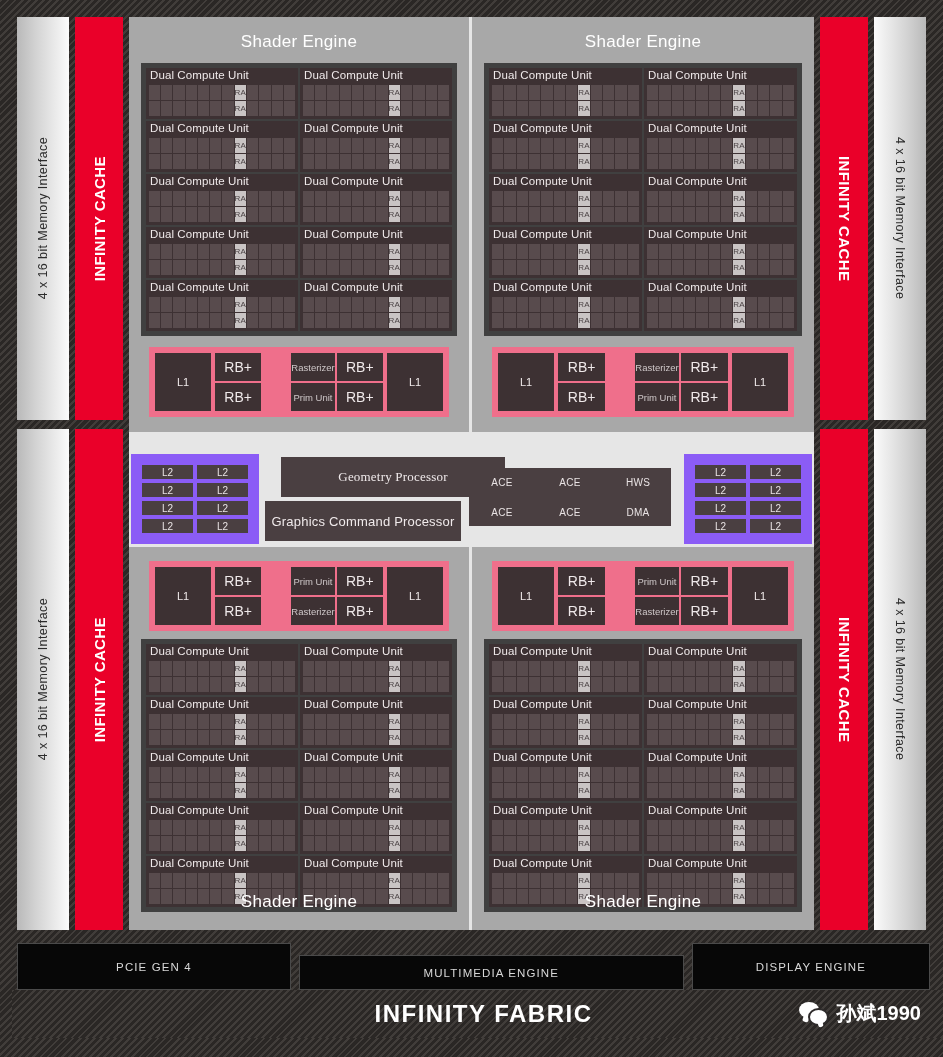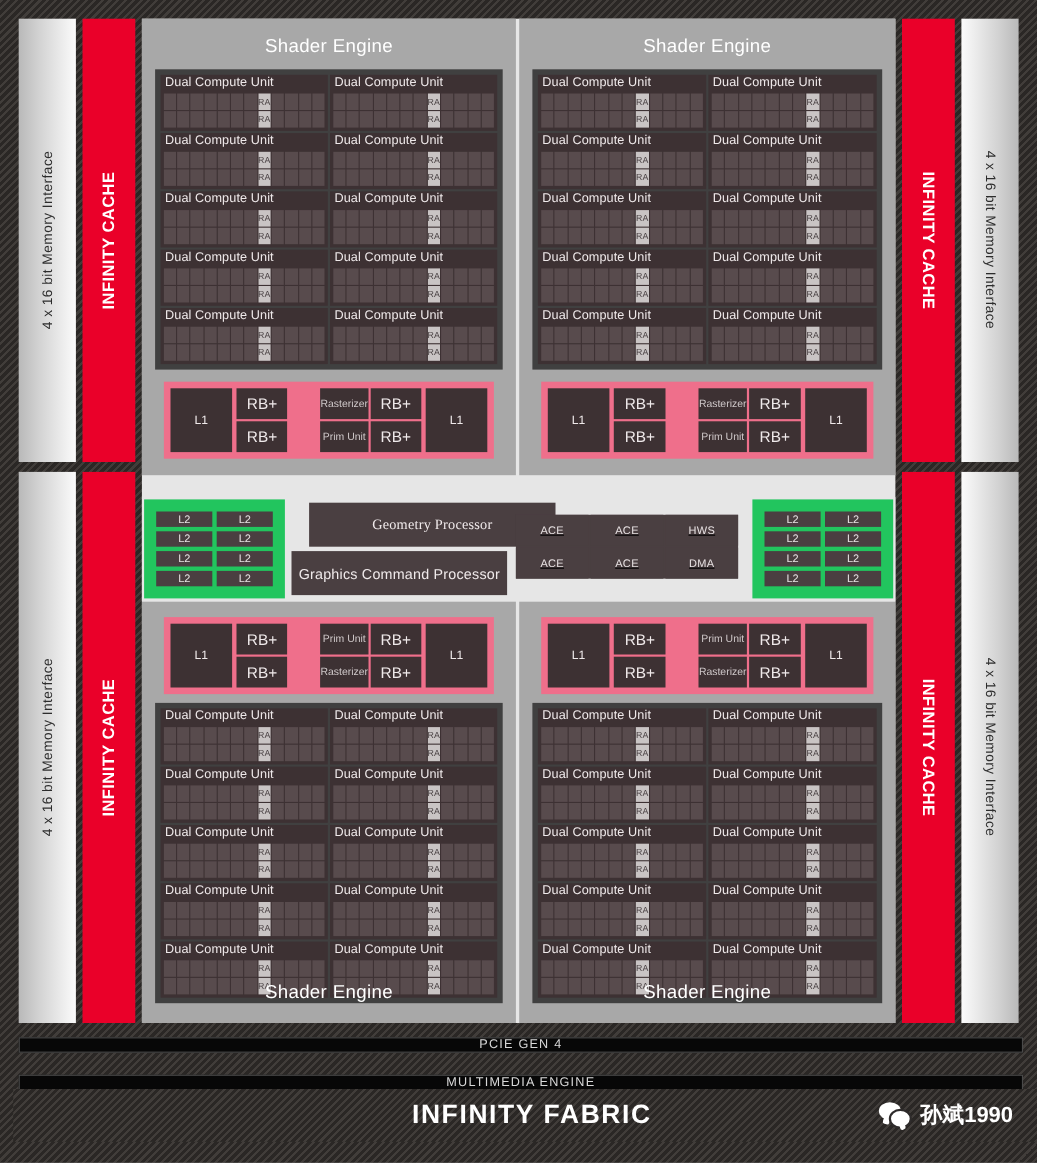--- a/index.html
+++ b/index.html
@@ -111,21 +111,21 @@
   }
   .rb-cell{
     background:#3d3133;color:#efe9ea;
     display:flex;align-items:center;justify-content:center;
   }
   .rb-cell.big{font-size:14px;}
   .rb-cell.small{font-size:9.5px;color:#cfc8c9;margin-left:28px;}
 
   
   .l2-block{
-    position:absolute;background:#22c55e;
+    position:absolute;background:#8b5cf6;
     display:grid;grid-template-columns:1fr 1fr;grid-template-rows:repeat(4,1fr);
     gap:4px;padding:11px;box-sizing:border-box;
   }
   .l2{
     background:#4a3f41;color:#e8e2e3;font-size:10px;
     display:flex;align-items:center;justify-content:center;
   }
   #midband{
     position:absolute;left:0;top:435px;width:685px;height:95px;
     background:#e6e6e6;
@@ -141,21 +141,21 @@
     gap:2px;
   }
   .ace{
     background:#4a3f41;color:#e9e3e4;font-size:10px;
     display:flex;align-items:center;justify-content:center;letter-spacing:.3px;
   }
 
   
   #engines{
     position:absolute;left:17px;top:943px;width:913px;height:47px;
-    display:flex;gap:8px;flex-direction:column;
+    display:flex;gap:8px;
   }
   .engine{
     background:#070707;border:1px solid #4a4a4a;
     color:#d8d8d8;font-size:11.5px;letter-spacing:1.1px;
     display:flex;align-items:center;justify-content:center;
   }
   #fabric{
     position:absolute;left:12px;top:990px;width:943px;height:48px;
     display:flex;align-items:center;justify-content:center;
     color:#fff;font-size:24px;font-weight:bold;letter-spacing:1.5px;
@@ -832,21 +832,21 @@
             <div class="rb-cell small">Prim Unit</div>
             <div class="rb-cell big">RB+</div>
           </div>
           <div class="l1">L1</div>
         </div>
       </div>
 
       <div id="midband">
         <div class="proc" style="left:152px;top:5px;width:224px;height:40px;font-family:Liberation Serif, serif;">Geometry Processor</div>
         <div class="proc" style="left:136px;top:49px;width:196px;height:40px;">Graphics Command Processor</div>
-        <div class="ace-grid" id="ace-grid" style="left:340px;top:16px;width:202px;height:58px;text-decoration:underline;">
+        <div class="ace-grid" id="ace-grid" style="left:340px;top:16px;width:202px;height:58px;">
             <div class="ace">ACE</div>
             <div class="ace">ACE</div>
             <div class="ace">HWS</div>
             <div class="ace">ACE</div>
             <div class="ace">ACE</div>
             <div class="ace">DMA</div>
           </div>
       </div>
 
       <div class="l2-block" id="l2-left" style="position:absolute;left:2px;top:437px;width:128px;height:90px;">

